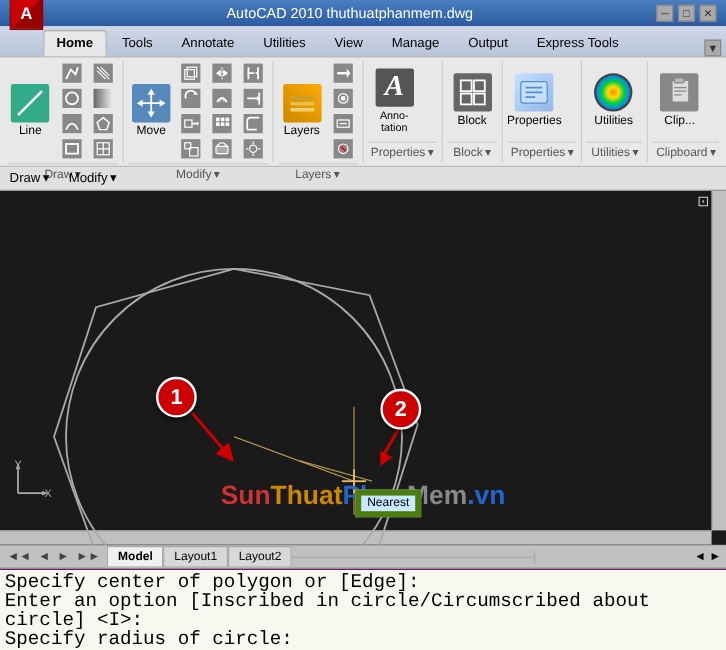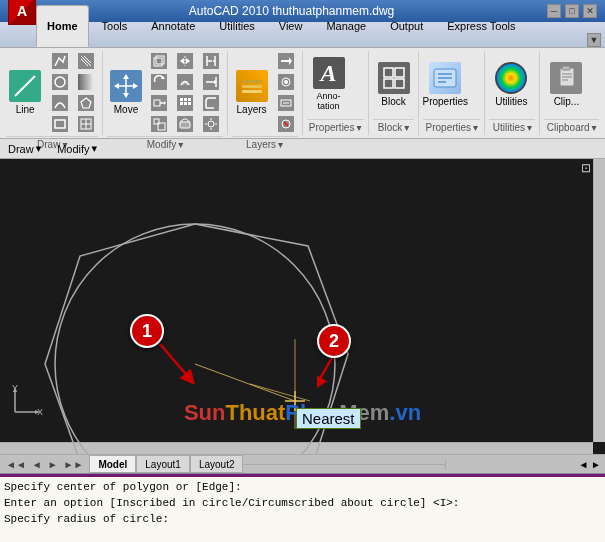--- a/index.html
+++ b/index.html
@@ -36,21 +36,21 @@
     
     #tab-bar {
       background: linear-gradient(to bottom, #d0d8e8, #b8c4d8);
       display: flex;
       align-items: flex-end;
       padding-left: 36px;
       height: 26px;
       border-bottom: 1px solid #aaa;
     }
     .ribbon-tab {
-      padding: 20px 10px;
+      padding: 10px 10px;
       font-size: 11px;
       cursor: pointer;
       border: 1px solid transparent;
       margin-right: 2px;
       height: 22px;
       display: flex;
       align-items: center;
     }
     .ribbon-tab.active {
       background: #e8e8e8;
@@ -186,23 +186,23 @@
       top: 0; left: 0;
       width: 100%; height: 100%;
     }
 
     
     #nearest-tooltip {
       position: absolute;
       top: 249px;
       left: 296px;
       background: #c8e8ff;
-      border: 1px solid #4d7c0f;
+      border: 5px solid #4d7c0f;
       padding: 1px 5px;
-      font-size: 15px;
+      font-size: 10px;
       color: #000;
       z-index: 10;
     }
 
     
     .callout {
       position: absolute;
       width: 34px; height: 34px;
       border-radius: 50%;
       background: #cc0000;
@@ -247,24 +247,24 @@
       border: 1px solid #aaa;
       background: #d8d8d8;
       height: 18px;
       display: flex; align-items: center;
     }
     .layout-tab.active { background: #f0f0f0; font-weight: bold; }
 
     
     #command-area {
       background: #f8f8f0;
-      border-top: 3px solid #701a75;
+      border-top: 1px solid #701a75;
       height: 68px;
       font-family: 'Courier New', monospace;
-      font-size: 11px;
+      font-size: 16px;
       padding: 2px 4px;
       overflow: hidden;
     }
     #command-area div { line-height: 16px; }
 
     
     #ucs-icon {
       position: absolute;
       bottom: 30px;
       left: 10px;

